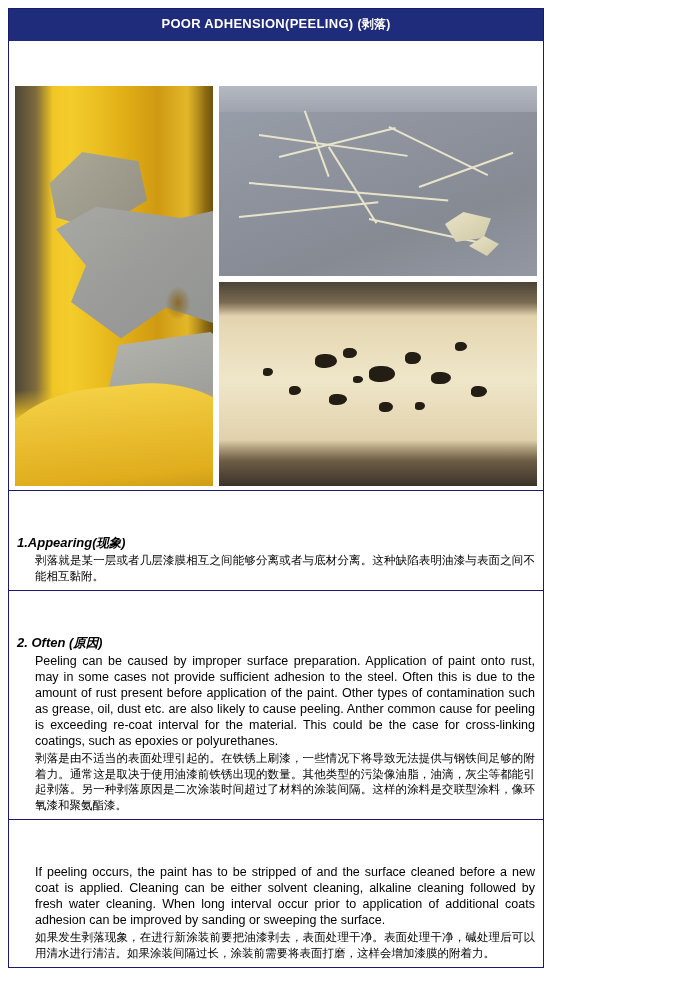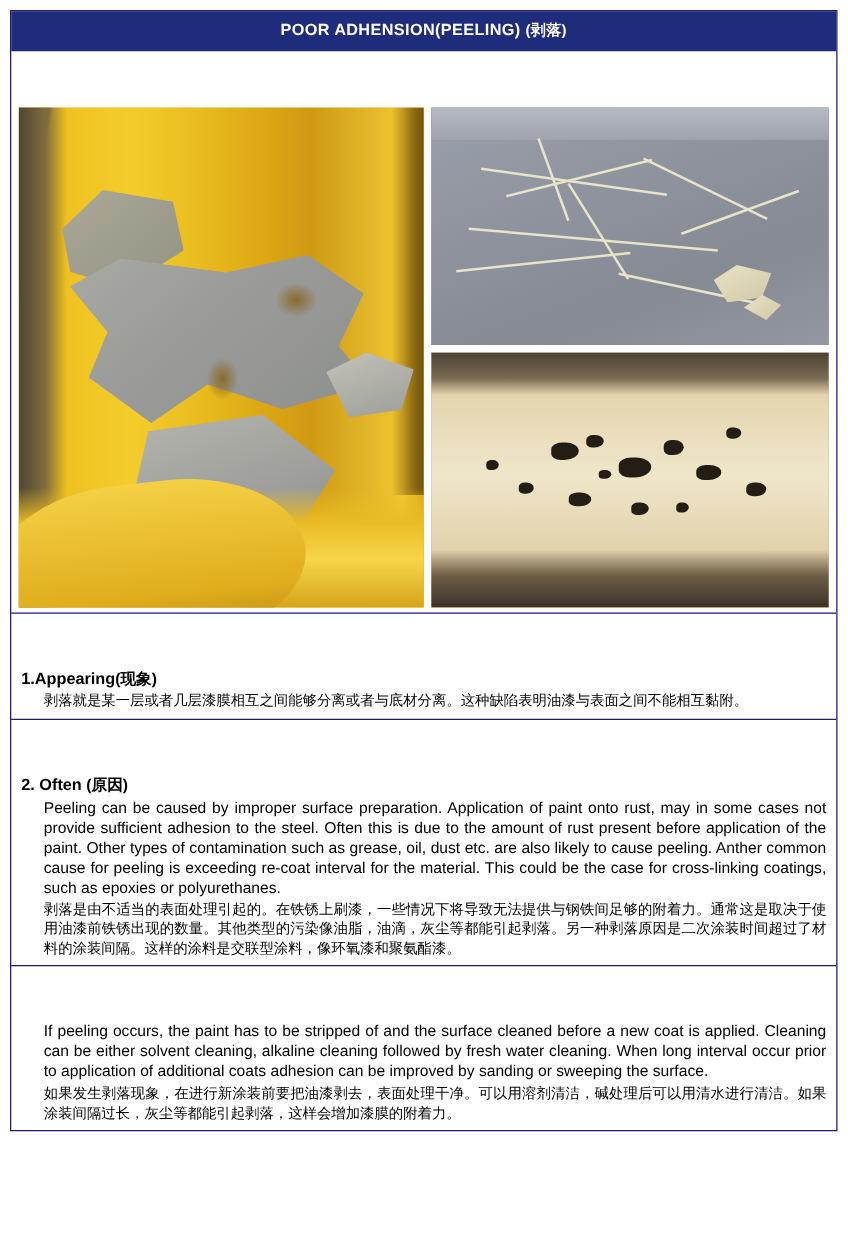--- a/index.html
+++ b/index.html
@@ -17,21 +17,21 @@
     width: 678px;
     height: 997px;
     box-sizing: border-box;
     padding: 8px 8px 8px 8px;
     display: flex;
     flex-direction: column;
   }
   .frame {
     border: 1px solid #1a1a6e;
     box-sizing: border-box;
-    width: 662px;
+    width: 536px;
     display: flex;
     flex-direction: column;
     gap: 39px;
   }
   
   .title-bar {
     background: #1f2b7b;
     color: #ffffff;
     text-align: center;
     font-weight: bold;
@@ -188,20 +188,21 @@
   .section {
     padding: 5px 8px 6px 8px;
     box-sizing: border-box;
     border-bottom: 1px solid #1a1a6e;
   }
   .section:last-child { border-bottom: none; }
   .sec-head {
     font-weight: bold;
     font-size: 13px;
     margin-bottom: 1px;
+    font-style: italic;
   }
   .sec-head .zh { font-size: 12.5px; }
   .en-text {
     font-size: 12.5px;
     line-height: 1.28;
     text-align: justify;
     margin: 0 0 2px 0;
     padding-left: 18px;
     text-indent: 0;
   }
@@ -293,17 +294,17 @@
         <span>2.</span>
         <span>Often</span>
         <span class="zh">(原因)</span>
       </div>
       <p class="en-text">Peeling can be caused by improper surface preparation. Application of paint onto rust, may in some cases not provide sufficient adhesion to the steel. Often this is due to the amount of rust present before application of the paint. Other types of contamination such as grease, oil, dust etc. are also likely to cause peeling. Anther common cause for peeling is exceeding re-coat interval for the material. This could be the case for cross-linking coatings, such as epoxies or polyurethanes.</p>
       <p class="zh-text">剥落是由不适当的表面处理引起的。在铁锈上刷漆，一些情况下将导致无法提供与钢铁间足够的附着力。通常这是取决于使用油漆前铁锈出现的数量。其他类型的污染像油脂，油滴，灰尘等都能引起剥落。另一种剥落原因是二次涂装时间超过了材料的涂装间隔。这样的涂料是交联型涂料，像环氧漆和聚氨酯漆。</p>
     </div>
 
     <div class="section">
       <p class="en-text">If peeling occurs, the paint has to be stripped of and the surface cleaned before a new coat is applied. Cleaning can be either solvent cleaning, alkaline cleaning followed by fresh water cleaning. When long interval occur prior to application of additional coats adhesion can be improved by sanding or sweeping the surface.</p>
-      <p class="zh-text">如果发生剥落现象，在进行新涂装前要把油漆剥去，表面处理干净。可以用溶剂清洁，碱处理后可以用清水进行清洁。如果涂装间隔过长，灰尘等都能引起剥落，这样会增加漆膜的附着力。</p>
+      <p class="zh-text">如果发生剥落现象，在进行新涂装前要把油漆剥去，表面处理干净。表面处理干净，碱处理后可以用清水进行清洁。如果涂装间隔过长，涂装前需要将表面打磨，这样会增加漆膜的附着力。</p>
     </div>
 
   </div>
 </div>
 
 </body></html>

